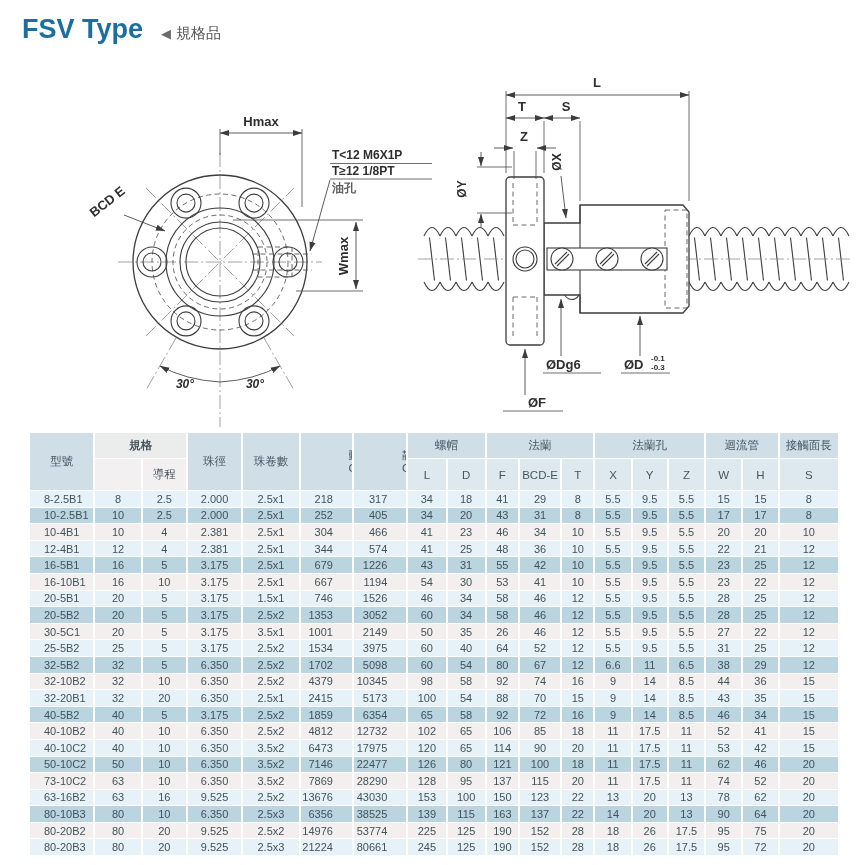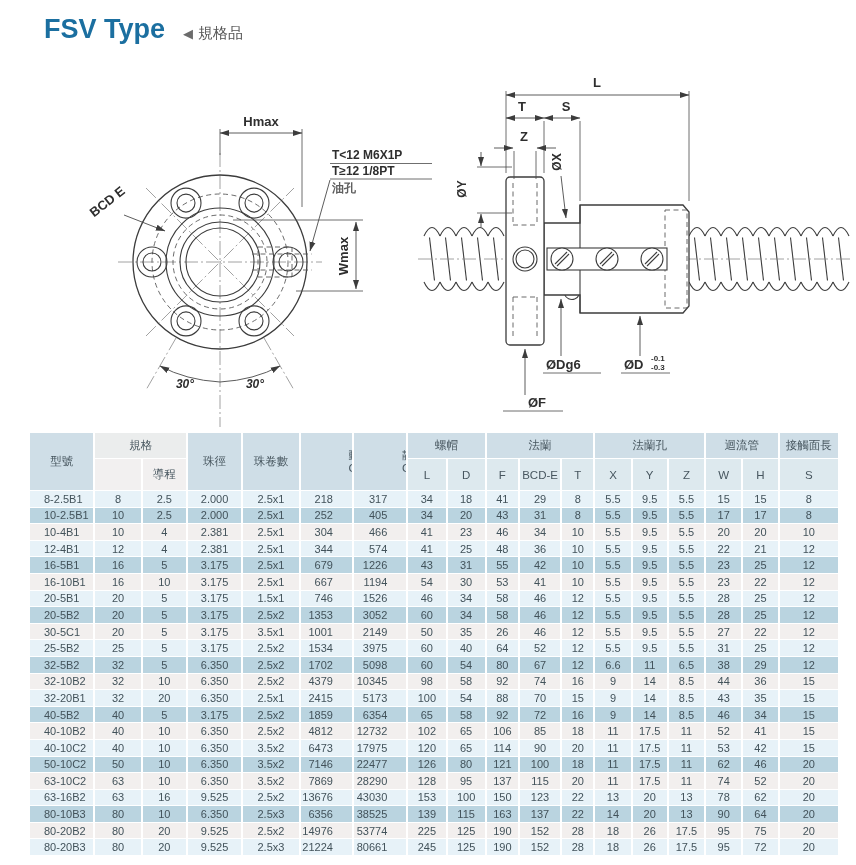--- a/index.html
+++ b/index.html
@@ -2,21 +2,21 @@
 <html><head>
 <meta charset="utf-8">
 <style>
   html,body{margin:0;padding:0;}
   body{
     width:856px;height:865px;position:relative;overflow:hidden;
     background:#ffffff;font-family:"Liberation Sans",sans-serif;
     -webkit-font-smoothing:antialiased;
   }
   
-  .hdr{position:absolute;left:44px;top:14px;display:flex;align-items:baseline;}
+  .hdr{position:absolute;left:22px;top:14px;display:flex;align-items:baseline;}
   .title{font-size:27px;font-weight:bold;color:#1b6fa0;letter-spacing:0;}
   .sub{margin-left:18px;color:#555;font-size:15px;display:flex;align-items:baseline;}
   .tri{font-size:13px;color:#6b6b6b;margin-right:5px;}
   
   .draw{position:absolute;left:0;top:55px;}
   svg{display:block;}
   .ol{stroke:#3c3c3c;stroke-width:1.3;fill:none;}
   .ol2{stroke:#3c3c3c;stroke-width:1.1;fill:none;}
   .cl{stroke:#8a8a8a;stroke-width:0.8;fill:none;stroke-dasharray:14 3 2 3;}
   .dsh{stroke:#5a5a5a;stroke-width:0.9;fill:none;stroke-dasharray:5 3.5;}
@@ -29,21 +29,21 @@
   .wfill{fill:#ffffff;}
   
   .tblwrap{position:absolute;left:28px;top:432px;}
   table{border-collapse:separate;border-spacing:2px 1px;table-layout:fixed;width:812px;
         font-size:11px;color:#42525a;}
   th,td{padding:0;font-weight:normal;text-align:center;overflow:hidden;white-space:nowrap;}
   thead th{font-size:11.5px;color:#47565f;}
   tr.h1 th{height:25px;}
   tr.h2 th{height:31px;}
   .hb{background:#cfdee7;}
-  .hl{background:#ebeded;}
+  .hl{background:#ebeded;font-weight:bold;}
   .hs{background:#f2f0f0;}
   .hc{background:#dde9ee;}
   td{height:15.6px;}
   tr.r0 td{background:#e7f2f8;}
   tr.r1 td{background:#bad4e0;}
   tr.r2 td{background:#f2efee;}
   td.model{text-align:left;padding-left:14px;}
   td.rnum{text-align:right;padding-right:19px;}
   .twoline span{display:block;line-height:13px;padding-left:48px;}
 </style>
@@ -635,21 +635,21 @@
           <td>100</td>
           <td>18</td>
           <td>11</td>
           <td>17.5</td>
           <td>11</td>
           <td>62</td>
           <td>46</td>
           <td>20</td>
         </tr>
         <tr class="r2">
-          <td class="model">63-10C2</td>
+          <td class="model">73-10C2</td>
           <td>63</td>
           <td>10</td>
           <td>6.350</td>
           <td>3.5x2</td>
           <td class="rnum">7869</td>
           <td class="rnum">28290</td>
           <td>128</td>
           <td>95</td>
           <td>137</td>
           <td>115</td>

